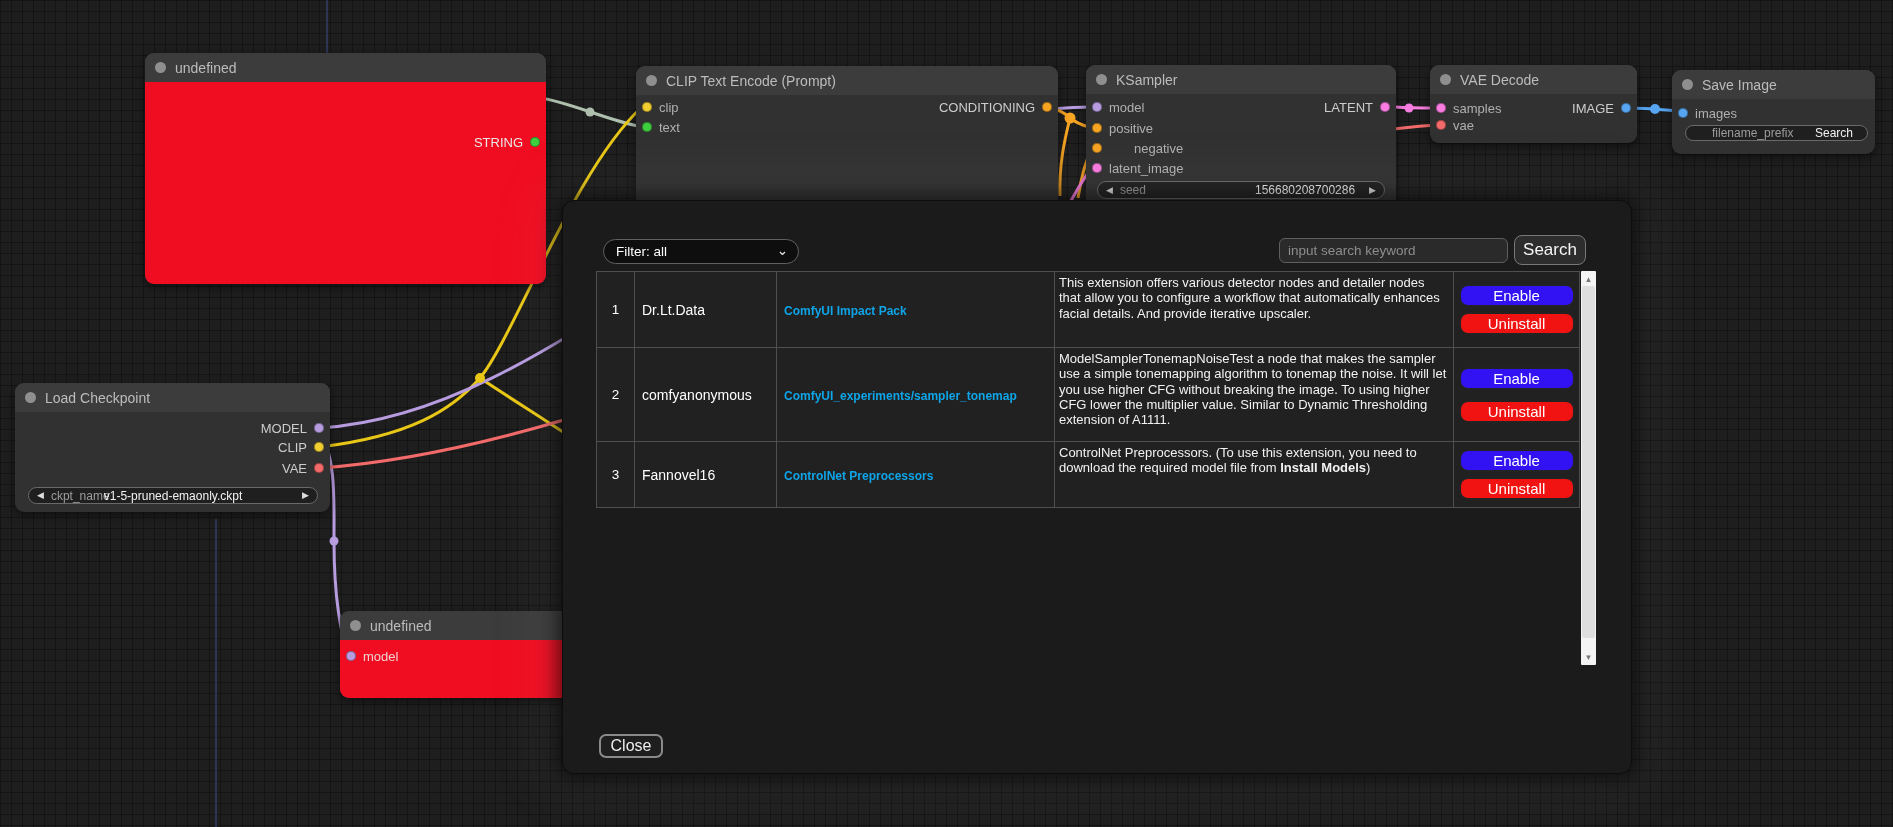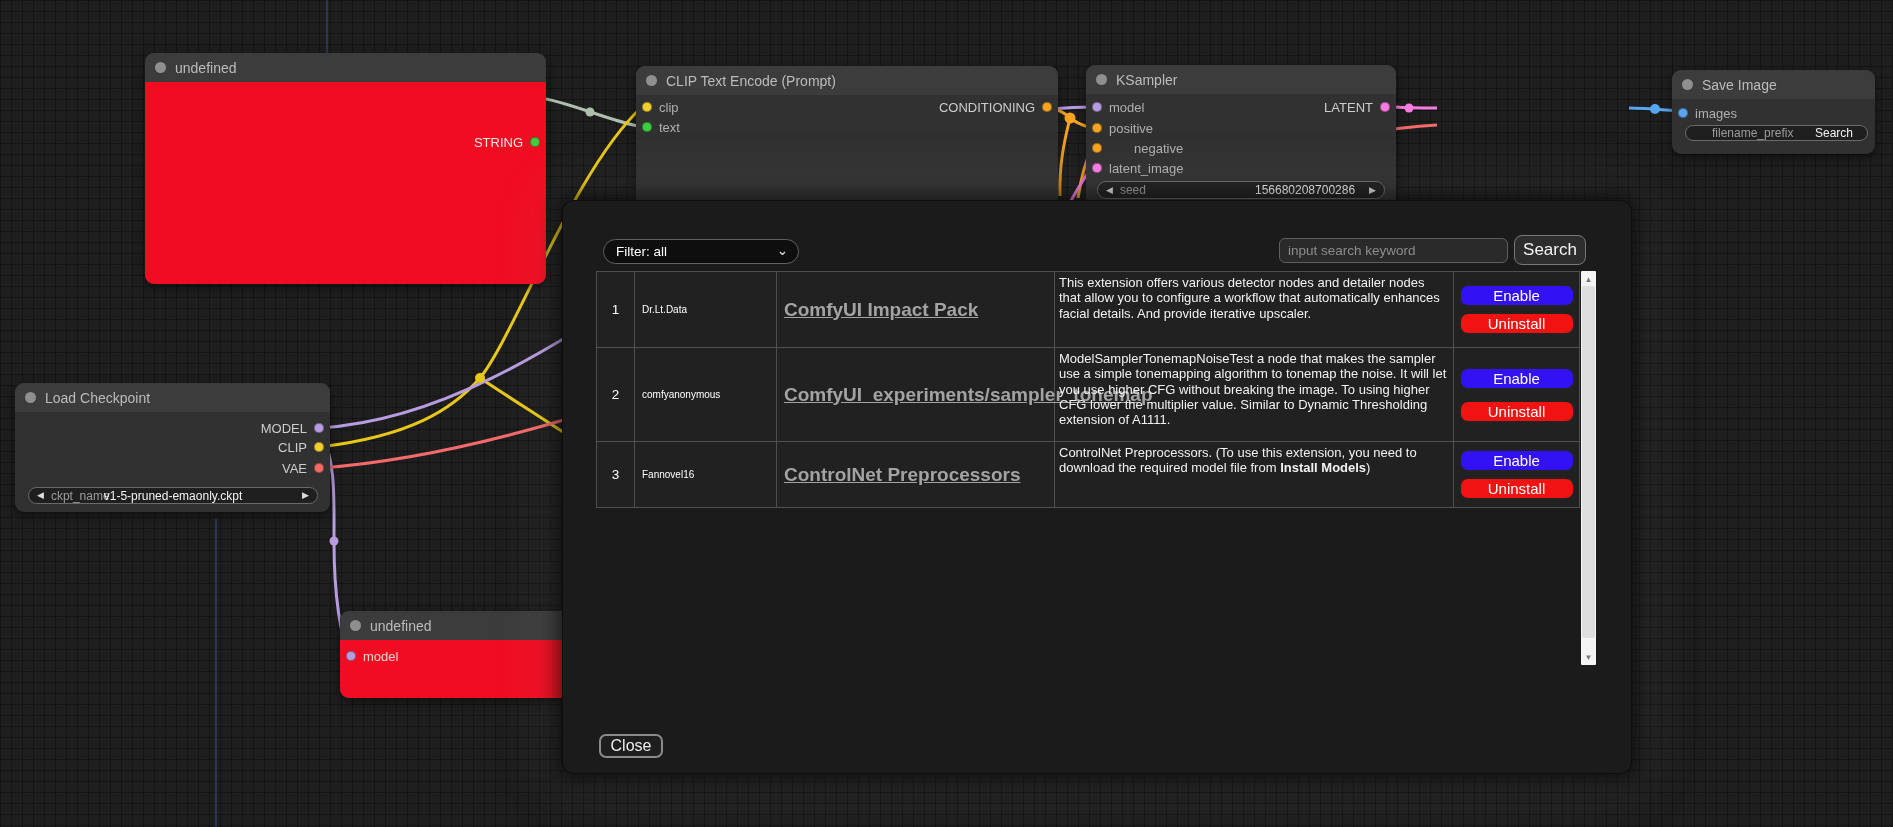--- a/index.html
+++ b/index.html
@@ -55,23 +55,23 @@
     display:flex;align-items:center;justify-content:center;cursor:pointer;font-family:inherit;}
   
   .ext-table{position:absolute;left:33px;top:70px;width:983px;border-collapse:collapse;
     color:#fff;table-layout:fixed;}
   .ext-table th{background:#000;color:#fff;font-size:13.5px;font-weight:bold;height:22px;
     border:1px solid #4f4f4f;padding:0;}
   .ext-table td{border:1px solid #4f4f4f;background:#212121;vertical-align:middle;padding:0;}
   .col-id{width:38px;}.col-author{width:142px;}.col-name{width:278px;}
   .col-desc{width:399px;}.col-install{width:126px;}
   td.cell-id{text-align:center;font-size:13.5px;}
-  td.cell-author{padding-left:7px;font-size:10px;}
+  td.cell-author{padding-left:7px;font-size:14px;}
   td.cell-name{padding-left:7px;}
-  .ext-link{color:#a3a3a3;font-weight:bold;font-size:19px;text-decoration:underline;white-space:nowrap;cursor:pointer;}
+  .ext-link{color:#0ea5e9;font-weight:bold;font-size:12px;white-space:nowrap;cursor:pointer;}
   td.cell-desc{font-size:13px;line-height:15.3px;padding:3px 4px;vertical-align:top;color:#f2f2f2;}
   td.cell-install{padding:0;}
   .btn-stack{display:flex;flex-direction:column;align-items:center;justify-content:center;gap:5px;height:100%;}
   .pill-btn{width:116px;height:23px;border-radius:9px;border:2px solid #232323;color:#fff;font-size:15px;
     display:flex;align-items:center;justify-content:center;cursor:pointer;box-sizing:border-box;font-family:inherit;}
   .btn-enable{background:#3212f2;}
   .btn-uninstall{background:#f11212;}
   
   .vscroll{position:absolute;left:1018px;top:70px;width:15px;height:394px;background:#f4f4f4;border-radius:1px;}
   .vscroll .arrow{position:absolute;left:0;width:15px;height:14px;color:#7a7a7a;font-size:8px;
@@ -176,20 +176,40 @@
       </div>
       <div class="widget" style="left:11px;right:11px;top:87px;">
         <span class="warrow">◀</span>
         <span class="wlabel">seed</span>
         <span class="wvalue pushright">156680208700286</span>
         <span class="warrow right">▶</span>
       </div>
     </div>
   </div>
 
+  <div class="node" style="left:1430px;top:65px;width:207px;height:78px;">
+    <div class="node-header">
+      <span class="title-dot"></span>
+      <span class="node-title">VAE Decode</span>
+    </div>
+    <div class="node-body">
+      <div class="port-row in" style="top:6px;">
+        <span class="pdot c-pink"></span>
+        <span class="plabel">samples</span>
+      </div>
+      <div class="port-row in" style="top:23px;">
+        <span class="pdot c-salmon"></span>
+        <span class="plabel">vae</span>
+      </div>
+      <div class="port-row out" style="top:6px;">
+        <span class="pdot c-blue"></span>
+        <span class="plabel">IMAGE</span>
+      </div>
+    </div>
+  </div>
 
   <div class="node" style="left:1672px;top:70px;width:203px;height:84px;">
     <div class="node-header">
       <span class="title-dot"></span>
       <span class="node-title">Save Image</span>
     </div>
     <div class="node-body">
       <div class="port-row in" style="top:6px;">
         <span class="pdot c-blue"></span>
         <span class="plabel">images</span>

